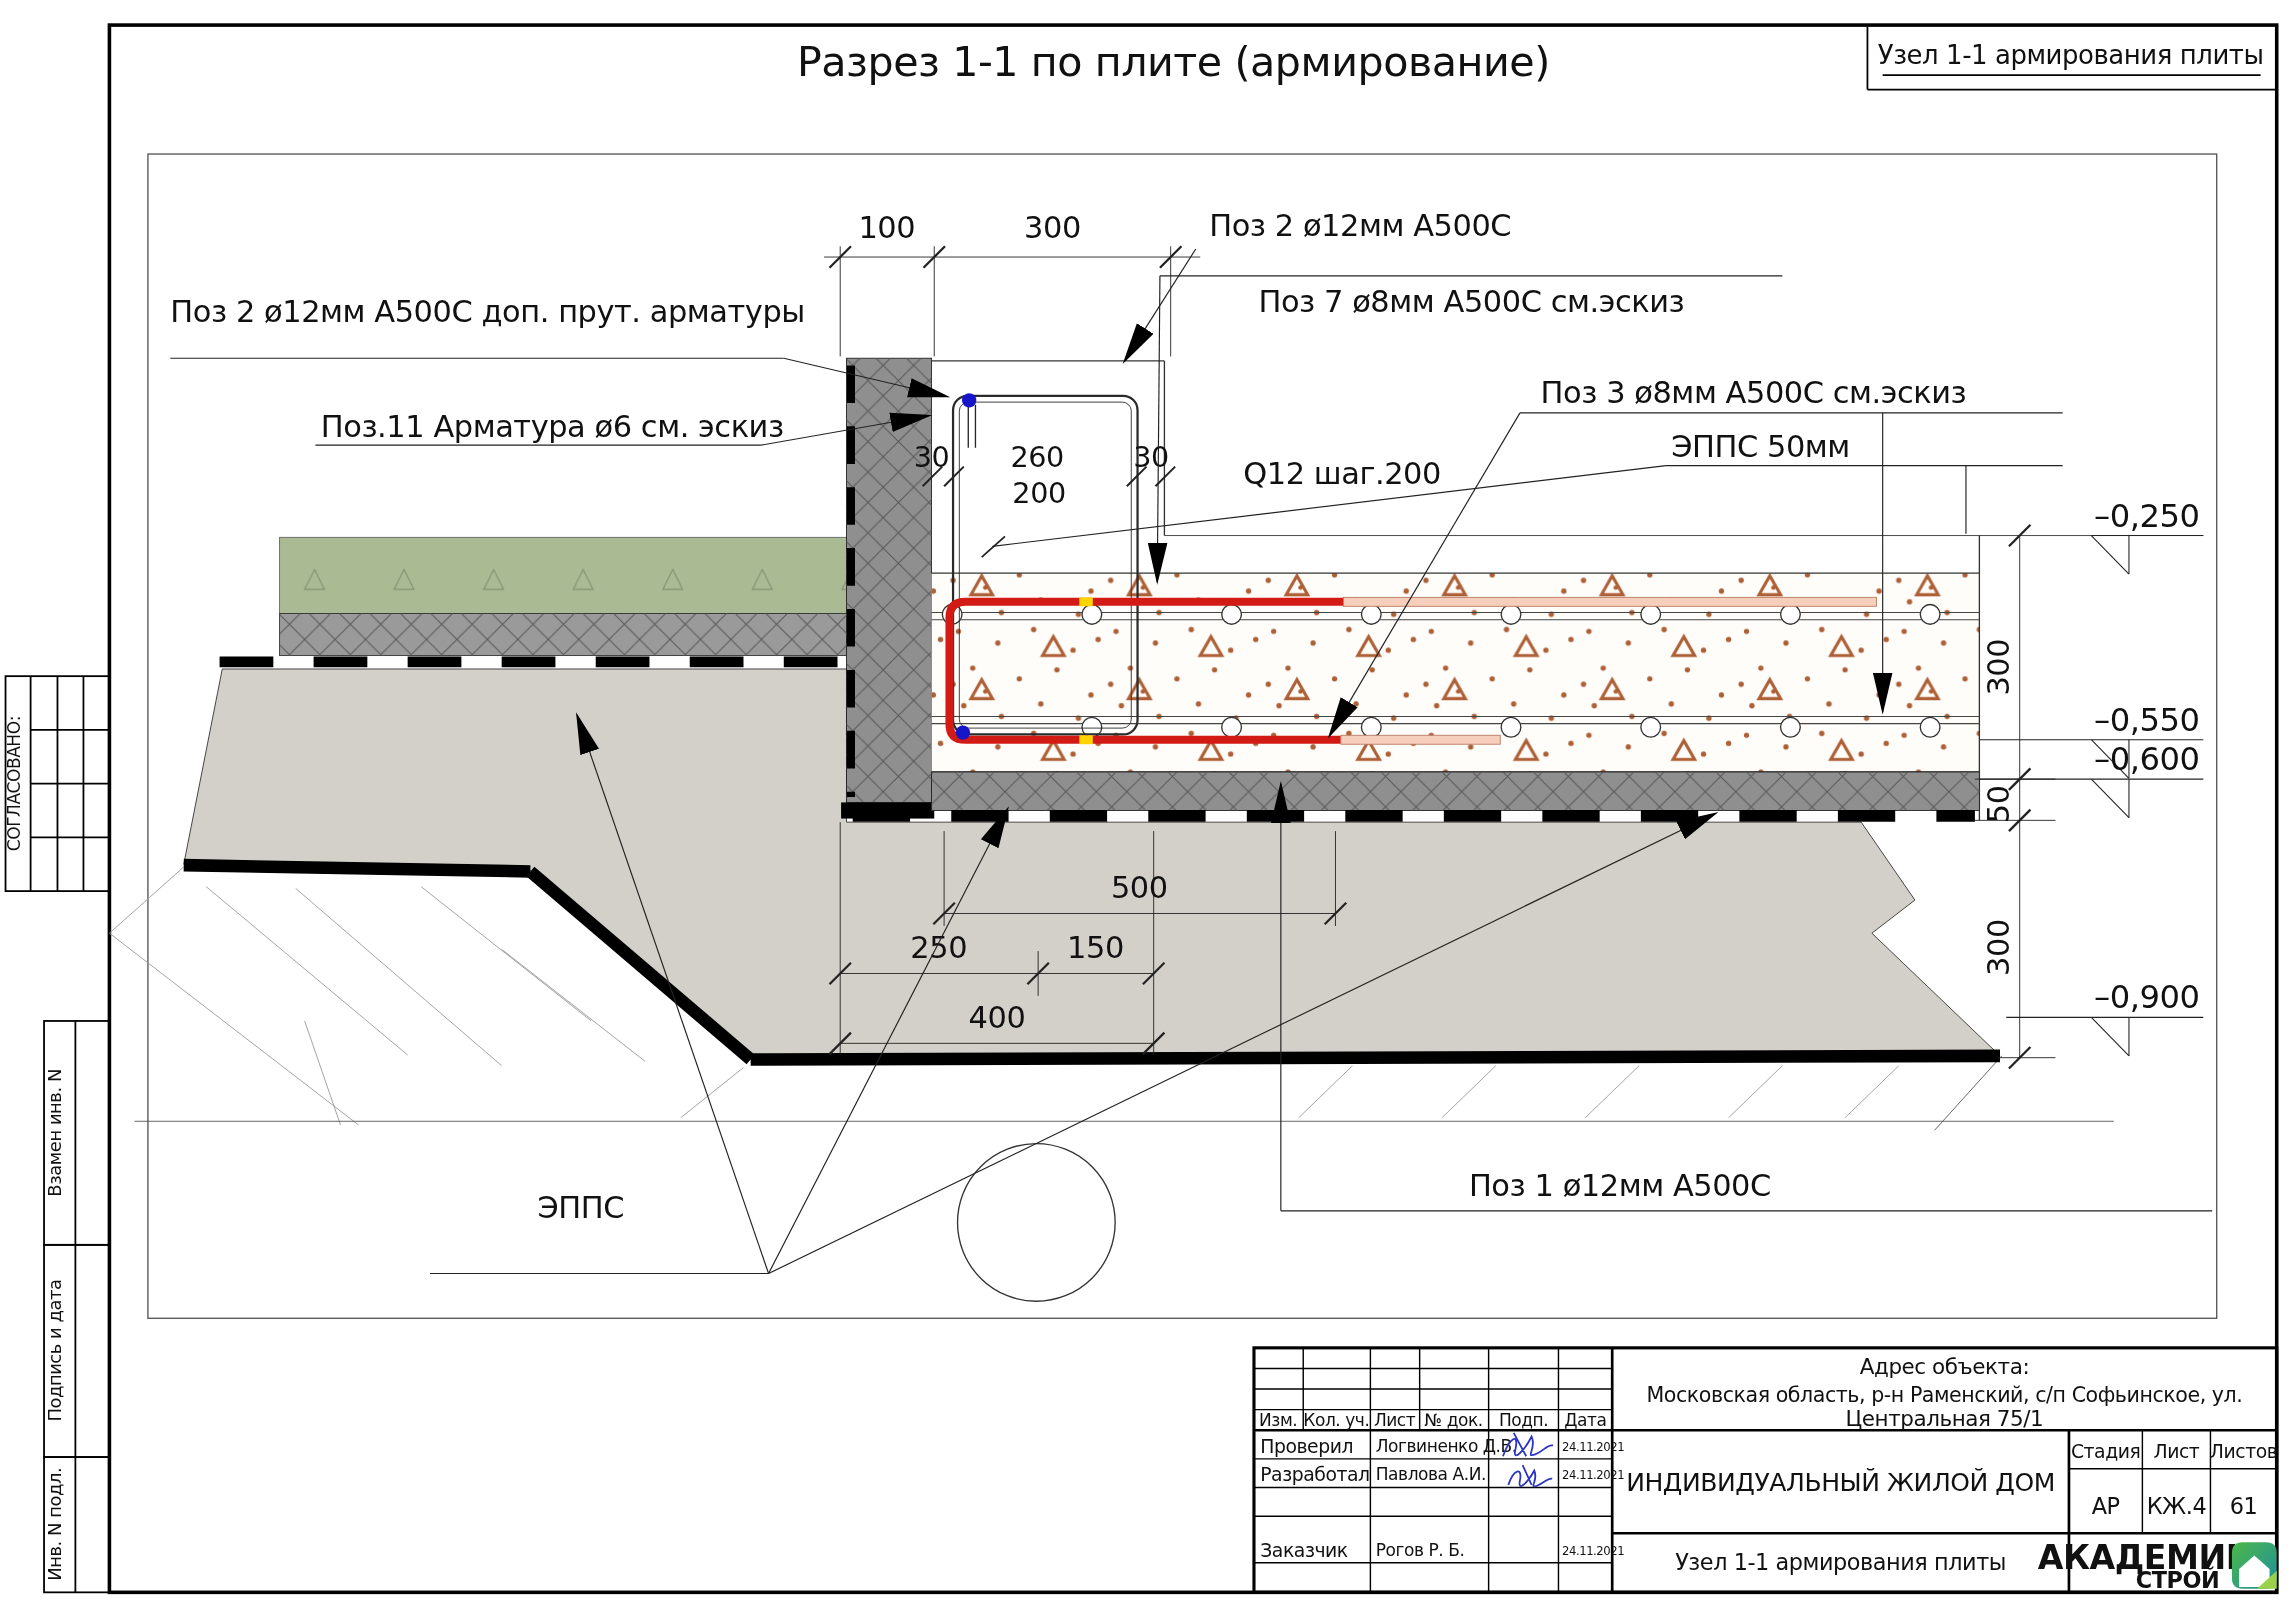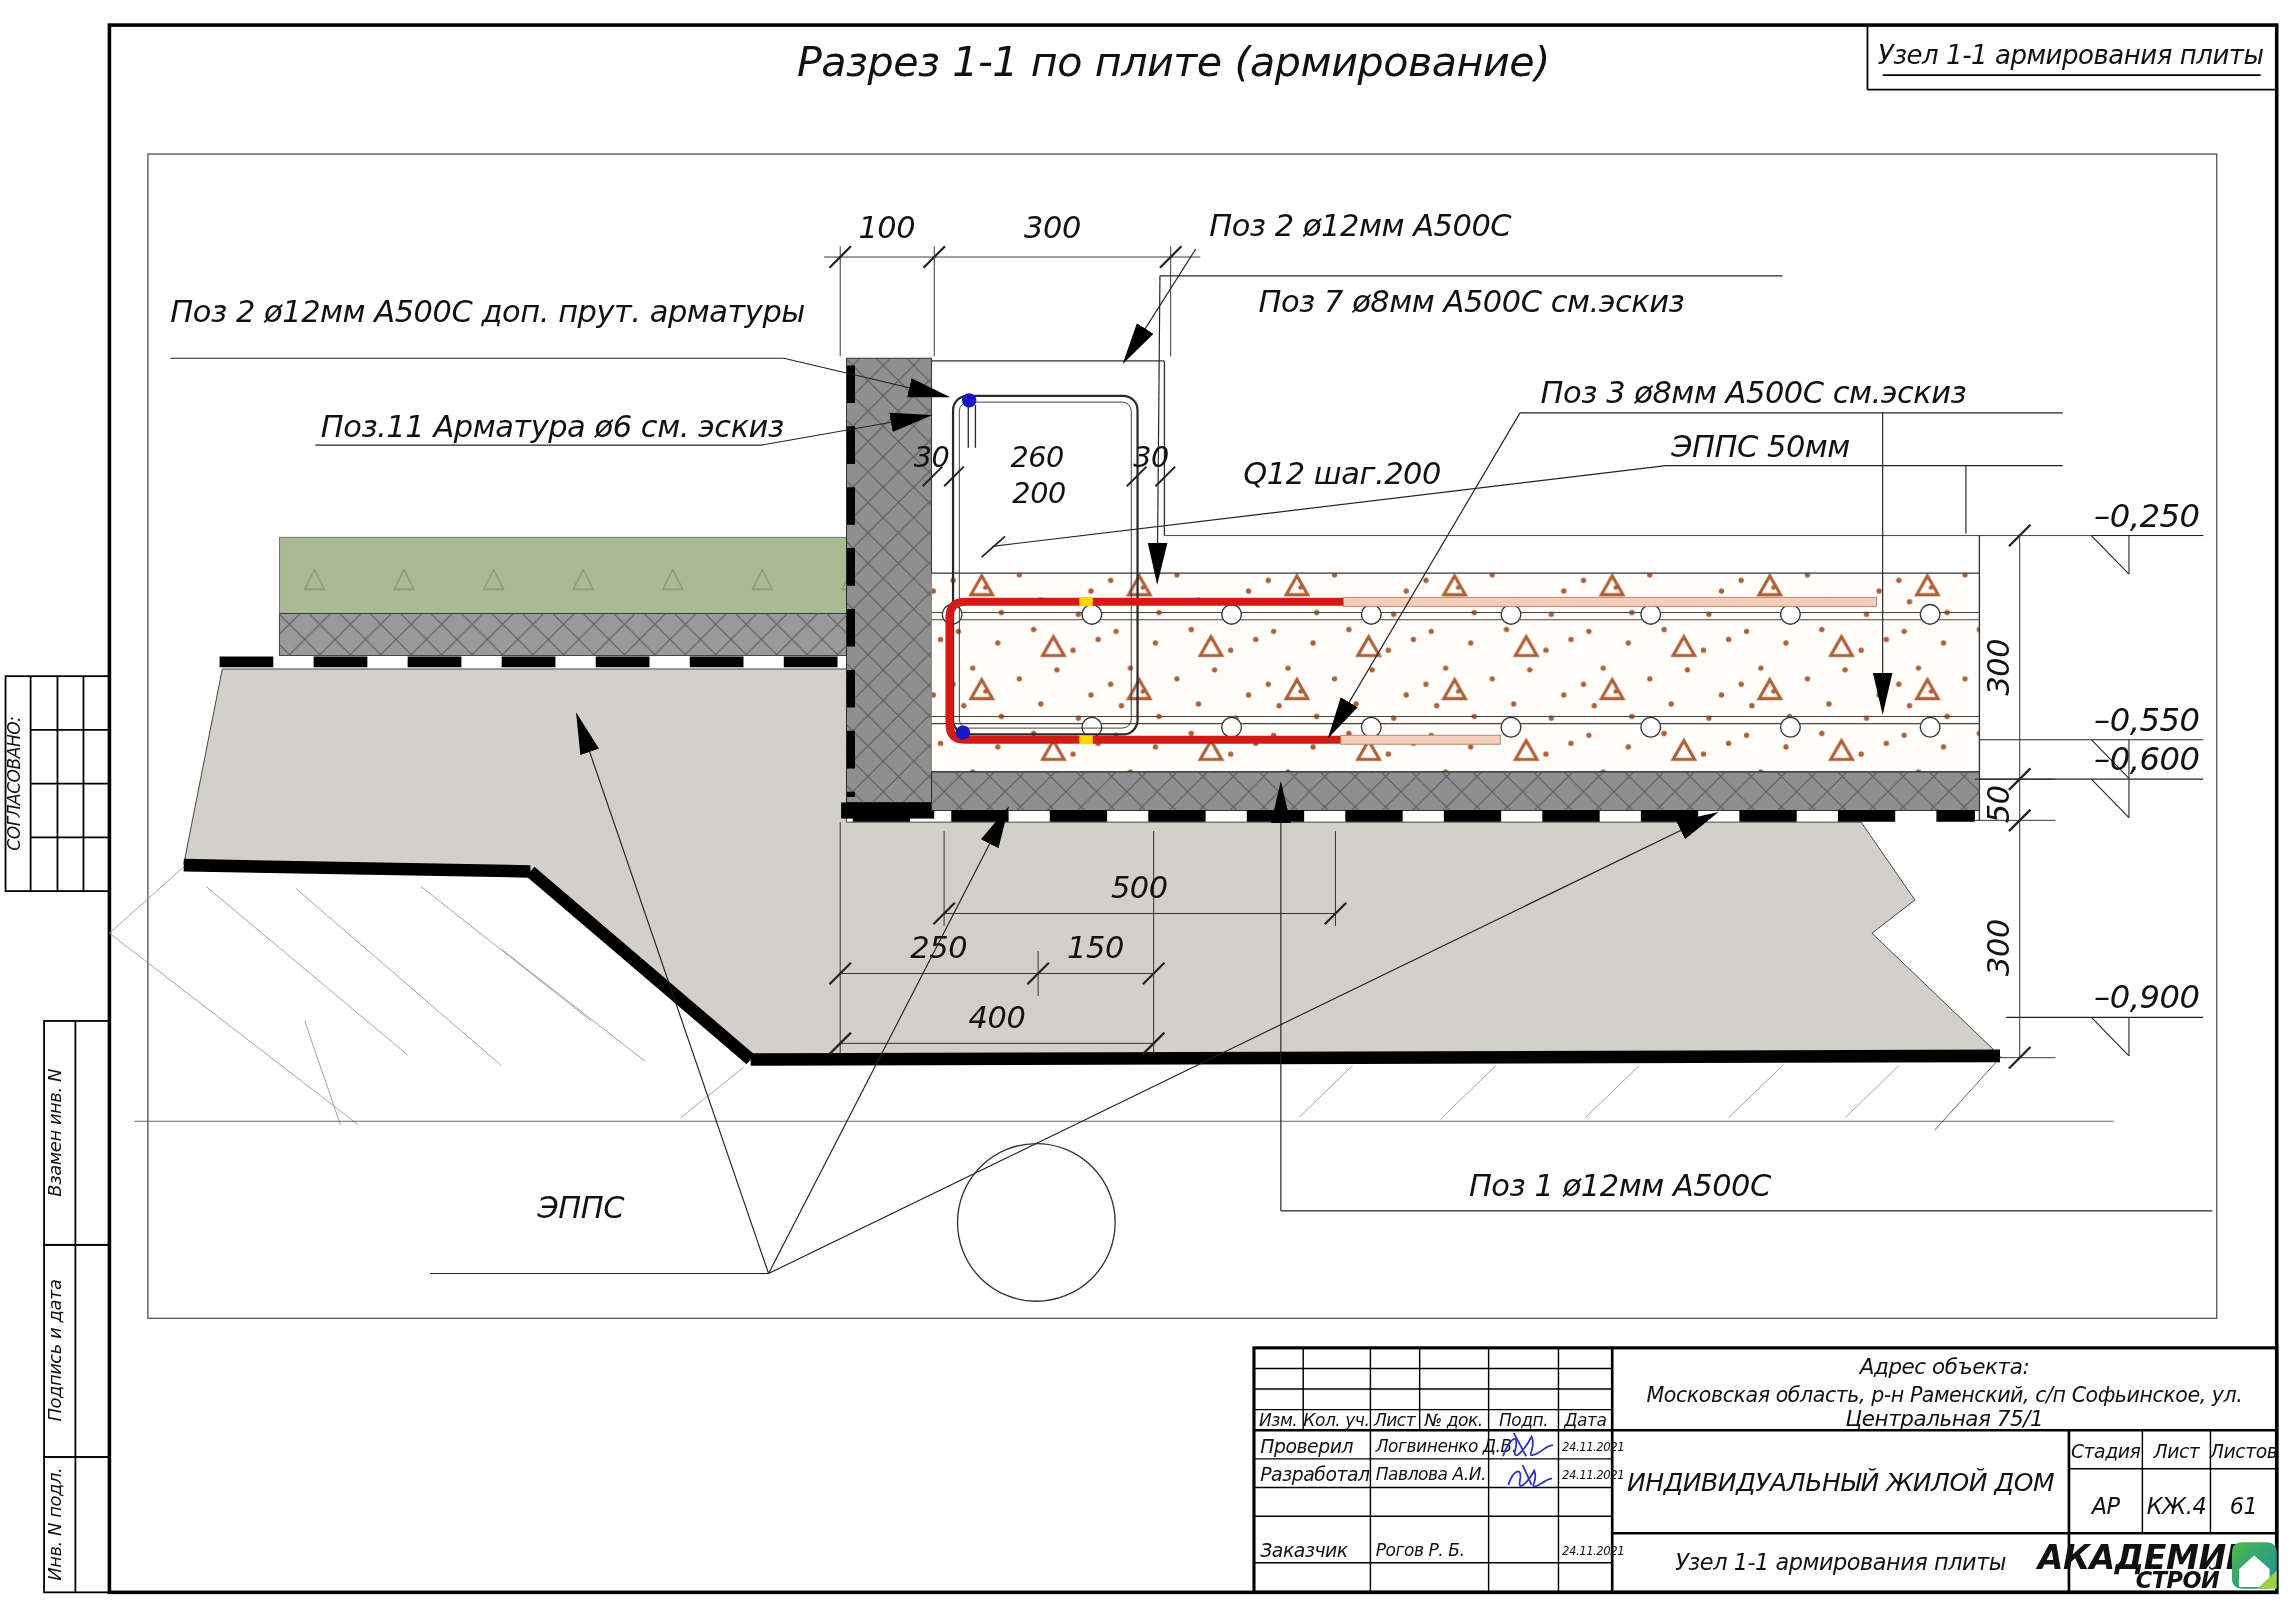--- a/index.html
+++ b/index.html
@@ -1,17 +1,17 @@
 <!DOCTYPE html>
 <html style="font-size:14.3px"><head>
 <meta charset="utf-8">
 <style>
   html,body{margin:0;padding:0;background:#ffffff;}
   #sheet{position:relative;width:2293px;height:1621px;background:#fff;overflow:hidden;
-         font-family:"DejaVu Sans","Liberation Sans",sans-serif;font-style:italic;}
+         font-family:"DejaVu Sans","Liberation Sans",sans-serif;}
   svg{position:absolute;left:0;top:0;}
   text{fill:#111;letter-spacing:-0.5px;}
   .cad{font-family:"DejaVu Sans","Liberation Sans",sans-serif;}
 </style>
 </head>
 <body>
 
 <div id="sheet">
 <svg width="2293" height="1621" viewBox="0 0 2560 1810">
   <defs>

